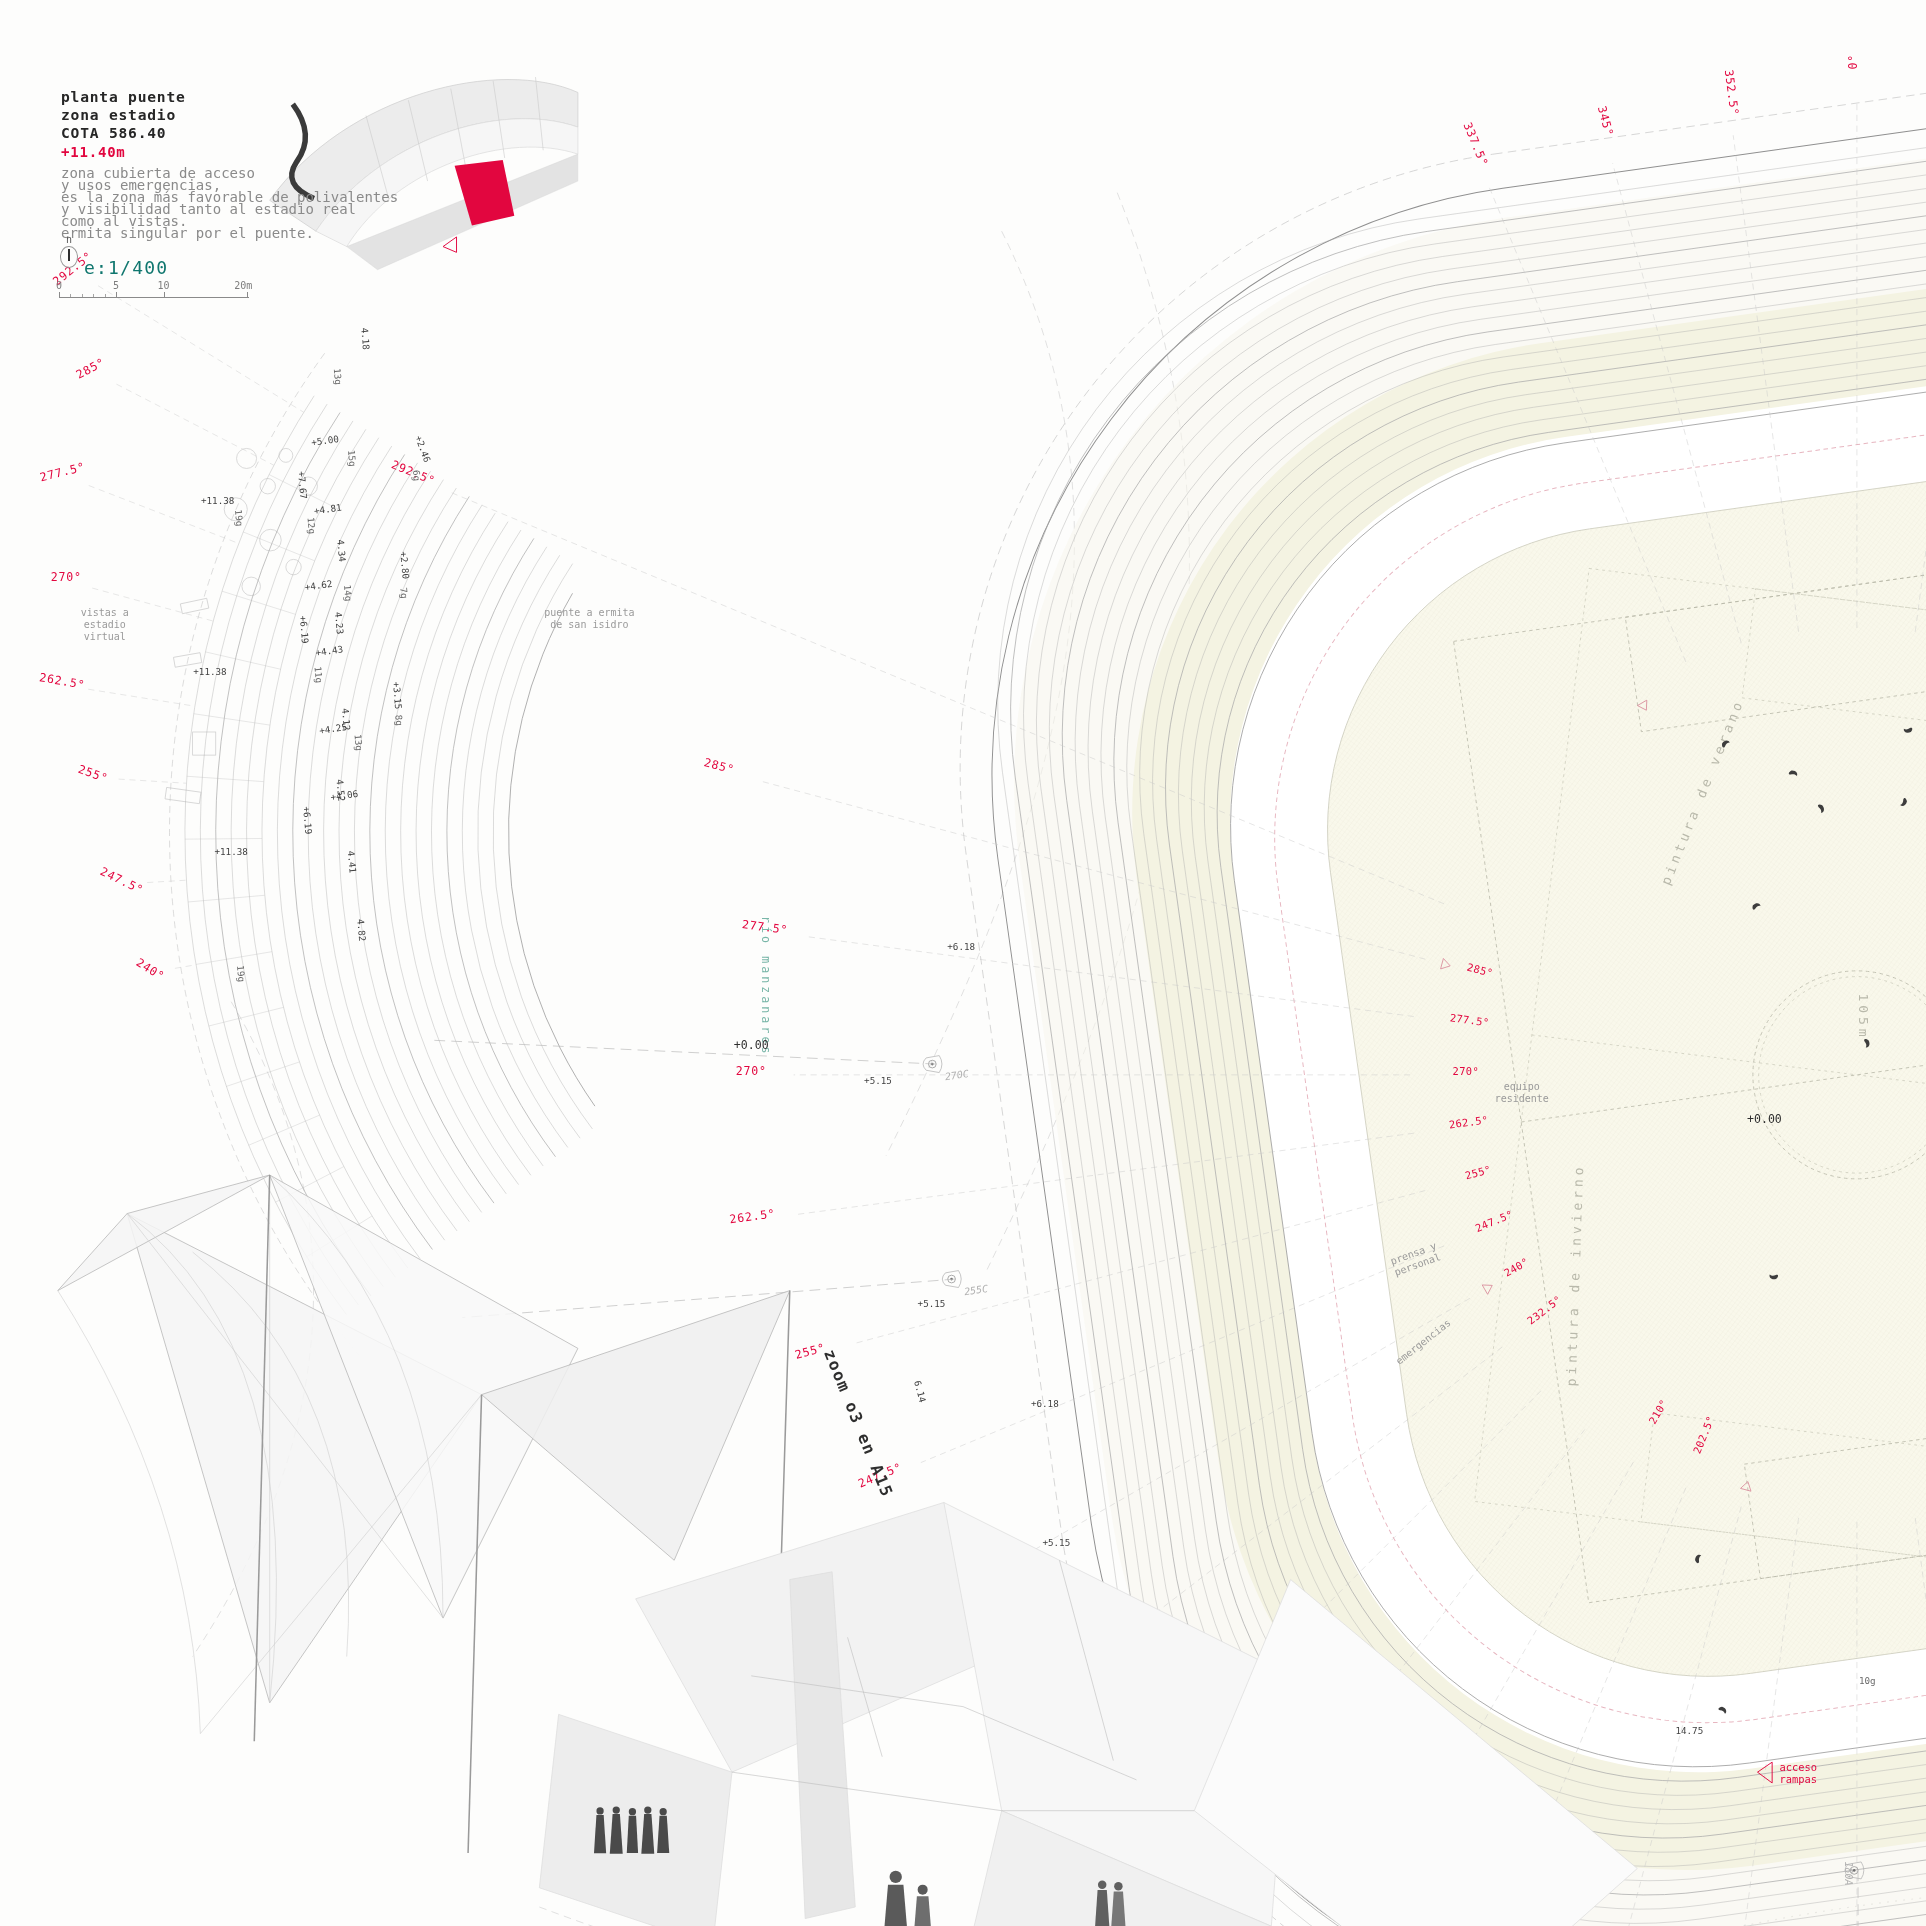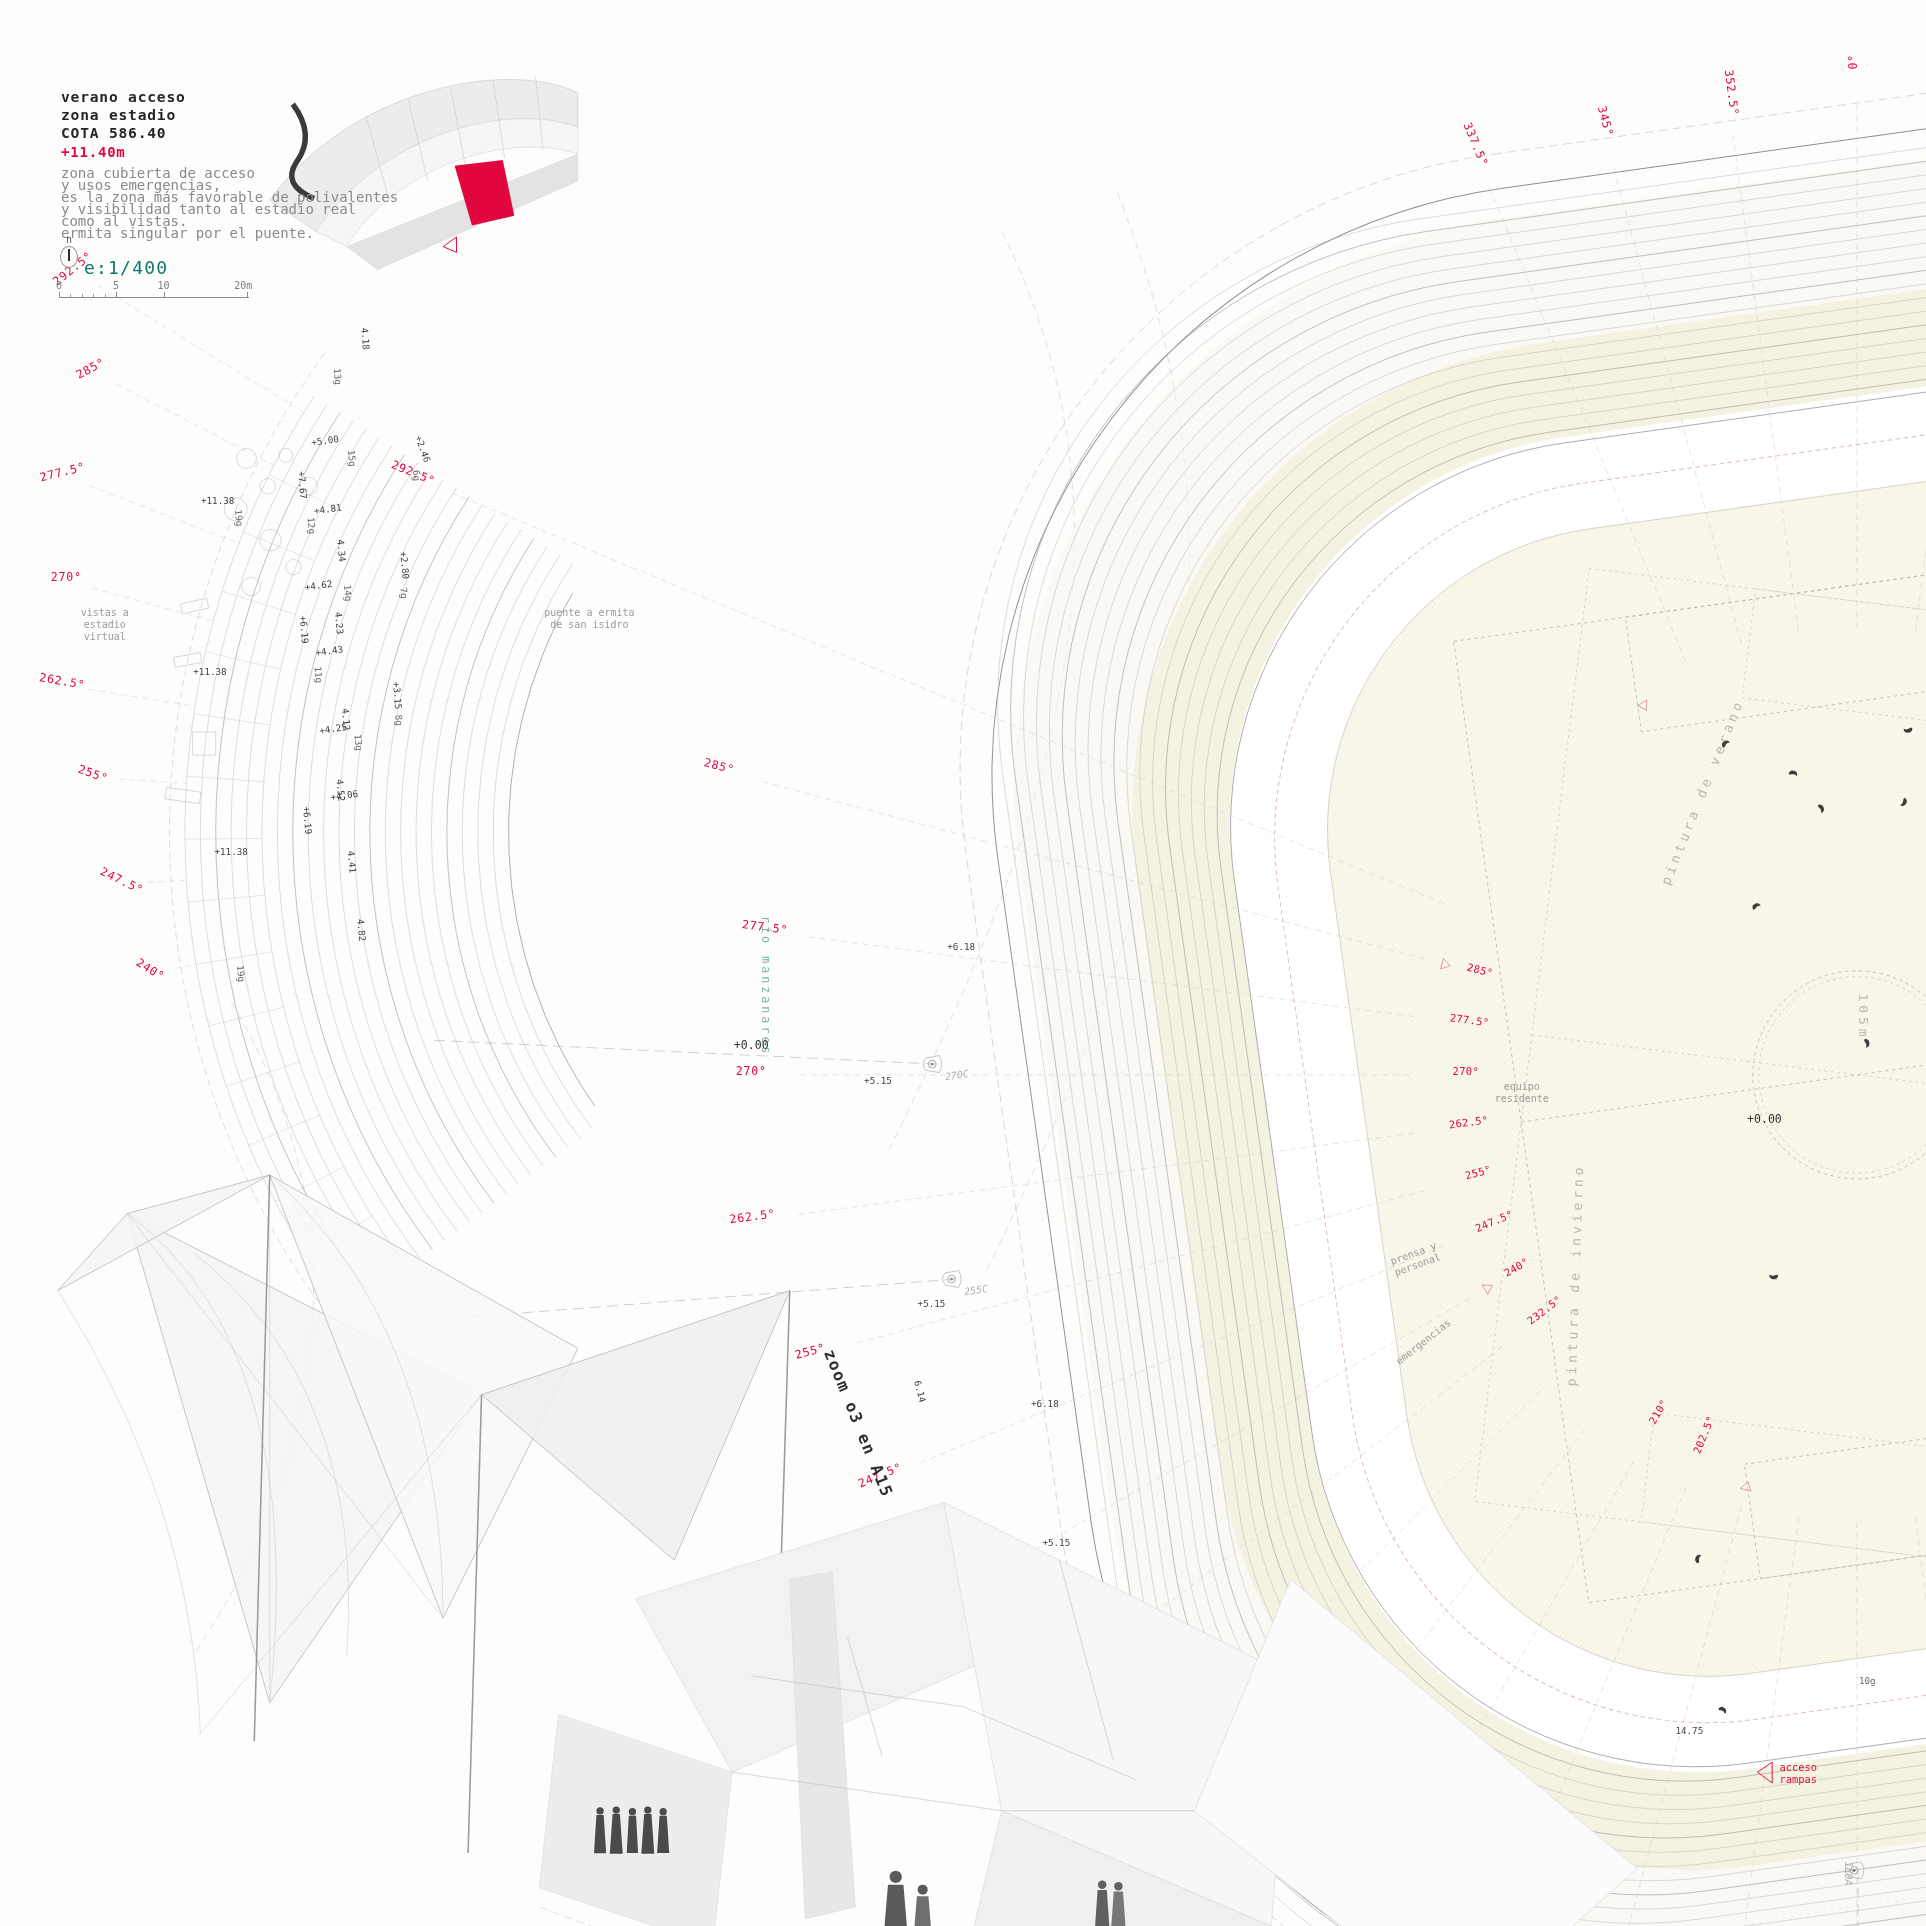--- a/index.html
+++ b/index.html
@@ -625,21 +625,21 @@
         <rect x="7537" y="4842" width="306" height="266" rx="100"></rect>
         <rect x="7508" y="4818" width="364" height="314" rx="120"></rect>
       </g>
       <path d="M7604,5084 A105,105 0 0 1 7543,4946" fill="none" stroke="#e2063f" stroke-width="18"></path>
       <path d="M7710,5095 C7730,5180 7700,5260 7760,5330" fill="none" stroke="#bbbbbb" stroke-width="2"></path>
       <path d="M7745,5085 C7762,5170 7735,5255 7795,5325" fill="none" stroke="#cccccc" stroke-width="2"></path>
     </g>
   </svg>
 
   <div class="abs note-tl">
-    <div class="h1">verano acceso</div>
+    <div class="h1">planta puente</div>
     <div class="h1">zona estadio</div>
     <div class="h1">COTA 586.40</div>
     <div class="lvl">+11.40m</div>
     <div class="gap"></div>
     <div class="desc">zona cubierta de acceso</div>
     <div class="desc">y usos emergencias,</div>
     <div class="desc">es la zona más favorable de polivalentes</div>
     <div class="desc">y visibilidad tanto al estadio real</div>
     <div class="desc">como al vistas.</div>
     <div class="desc">ermita singular por el puente.</div>

